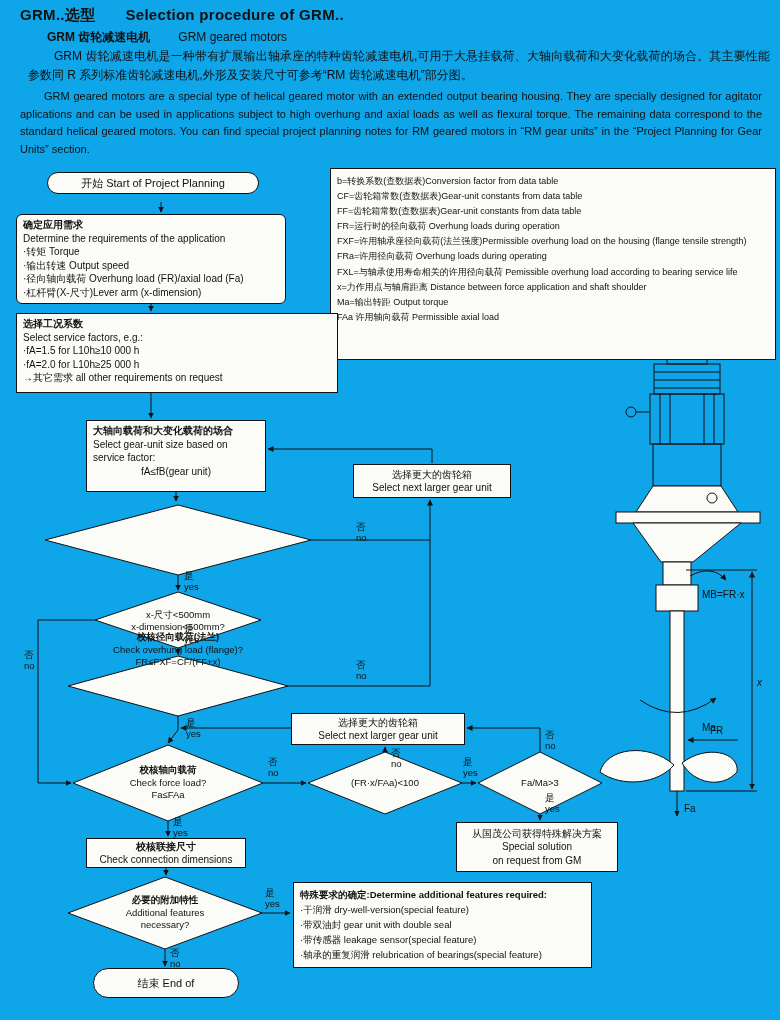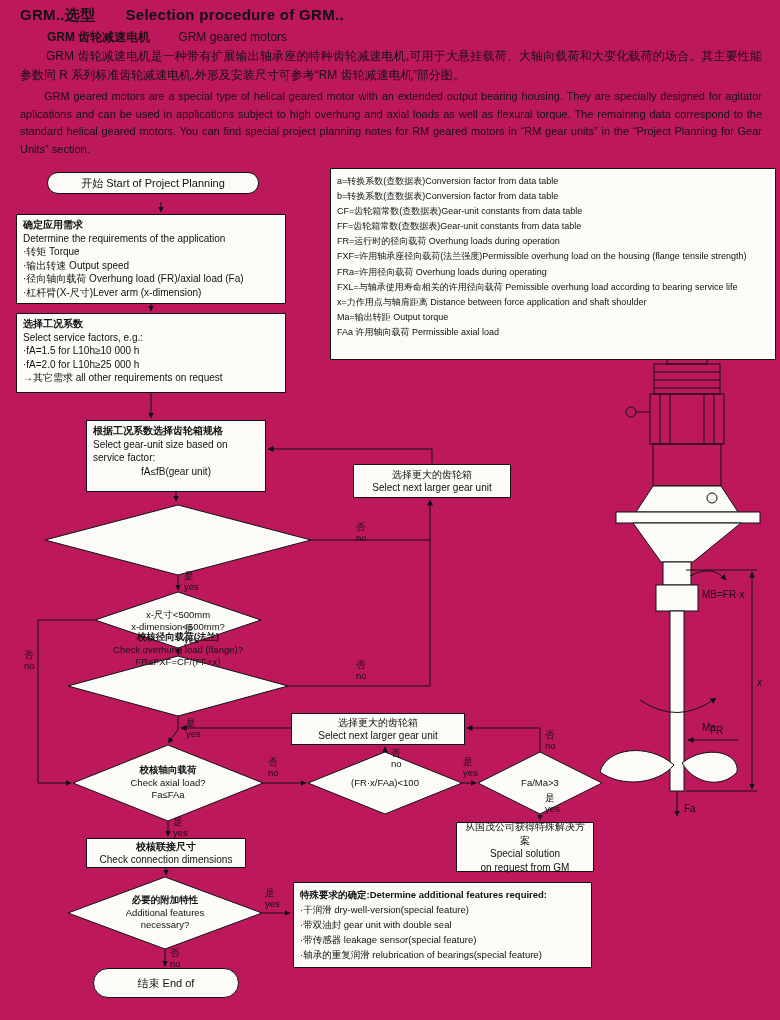--- a/index.html
+++ b/index.html
@@ -1,17 +1,17 @@
 <!DOCTYPE html>
 <html><head>
 <meta charset="utf-8">
 <style>
   *{margin:0;padding:0;box-sizing:border-box;}
   html,body{background:#e9e9e9;}
-  .page{position:relative;width:780px;height:1020px;background:#be185d;color:#111;
+  .page{position:relative;width:780px;height:1020px;background:#0ea5e9;color:#111;
         font-family:"Liberation Sans","DejaVu Sans",sans-serif;overflow:hidden;}
   .abs{position:absolute;}
   .title{font-size:15px;font-weight:bold;letter-spacing:.3px;}
   .title .t-en{margin-left:30px;}
   .subtitle{font-size:12px;}
   .subtitle .s-zh{font-weight:bold;margin-right:28px;}
   .para{text-align:justify;}
   .para.zh{font-size:12px;line-height:19px;text-indent:26px;}
   .para.en{font-size:11px;line-height:17.5px;text-indent:24px;}
   .legend{border:1px solid #111;padding:5px 6px;font-size:9px;line-height:15.1px;white-space:nowrap;overflow:hidden;background:#fbfbf8;}
@@ -29,21 +29,21 @@
 <body>
 
 <div class="page">
 
   <div class="abs title" style="left:20px;top:6px;">
     <span class="t-zh">GRM..选型</span><span class="t-en">Selection procedure of GRM..</span>
   </div>
   <div class="abs subtitle" style="left:47px;top:29px;">
     <span class="s-zh">GRM 齿轮减速电机</span><span class="s-en">GRM geared motors</span>
   </div>
-  <div class="abs para zh" style="left:20px;top:47px;width:742px;">GRM 齿轮减速电机是一种带有扩展输出轴承座的特种齿轮减速电机,可用于大悬挂载荷、大轴向载荷和大变化载荷的场合。其主要性能参数同 R 系列标准齿轮减速电机,外形及安装尺寸可参考“RM 齿轮减速电机”部分图。</div>
+  <div class="abs para zh" style="left:28px;top:47px;width:742px;">GRM 齿轮减速电机是一种带有扩展输出轴承座的特种齿轮减速电机,可用于大悬挂载荷、大轴向载荷和大变化载荷的场合。其主要性能参数同 R 系列标准齿轮减速电机,外形及安装尺寸可参考“RM 齿轮减速电机”部分图。</div>
   <div class="abs para en" style="left:20px;top:88px;width:742px;">GRM geared motors are a special type of helical geared motor with an extended output bearing housing. They are specially designed for agitator aplications and can be used in applications subject to high overhung and axial loads as well as flexural torque. The remaining data correspond to the standard helical geared motors. You can find special project planning notes for RM geared motors in “RM gear units” in the “Project Planning for Gear Units” section.</div>
 
   <svg class="abs" style="left:0;top:0;" width="780" height="1020" viewBox="0 0 780 1020">
     <defs>
       <marker id="ah" markerWidth="8" markerHeight="8" refX="5.5" refY="3" orient="auto-start-reverse">
         <path d="M0,0 L6,3 L0,6 Z" fill="#111"></path>
       </marker>
     </defs>
     <g stroke="#111" stroke-width="1" fill="none">
       <path d="M161,202 V212" marker-end="url(#ah)"></path>
@@ -105,54 +105,53 @@
     <g font-size="10" fill="#111">
       <text x="702" y="598">MB=FR·x</text>
       <text x="757" y="686" font-style="italic">x</text>
       <text x="702" y="731">Ma</text>
       <text x="710" y="734">FR</text>
       <text x="684" y="812">Fa</text>
     </g>
   </svg>
 
   <div class="abs legend" style="left:330px;top:168px;width:446px;height:192px;">
-    <div>a=转换系数(查数据表)Conversion factor from data table</div>
     <div>b=转换系数(查数据表)Conversion factor from data table</div>
     <div>CF=齿轮箱常数(查数据表)Gear-unit constants from data table</div>
     <div>FF=齿轮箱常数(查数据表)Gear-unit constants from data table</div>
     <div>FR=运行时的径向载荷 Overhung loads during operation</div>
     <div>FXF=许用轴承座径向载荷(法兰强度)Permissible overhung load on the housing (flange tensile strength)</div>
     <div>FRa=许用径向载荷 Overhung loads during operating</div>
     <div>FXL=与轴承使用寿命相关的许用径向载荷 Pemissible overhung load according to bearing service life</div>
     <div>x=力作用点与轴肩距离 Distance between force application and shaft shoulder</div>
     <div>Ma=输出转距 Output torque</div>
     <div>FAa 许用轴向载荷 Permissible axial load</div>
   </div>
 
   <div class="abs oval" style="left:47px;top:172px;width:212px;height:22px;">开始 Start of Project Planning</div>
 
-  <div class="abs node" style="left:16px;top:214px;width:270px;height:90px;">
+  <div class="abs node" style="left:16px;top:214px;width:270px;height:90px;border-radius:6px;">
     <div class="hd">确定应用需求</div>
     <div>Determine the requirements of the application</div>
     <div>·转矩 Torque</div>
     <div>·输出转速 Output speed</div>
     <div>·径向轴向载荷 Overhung load (FR)/axial load (Fa)</div>
     <div>·杠杆臂(X-尺寸)Lever arm (x-dimension)</div>
   </div>
 
-  <div class="abs node" style="left:16px;top:313px;width:270px;height:80px;">
+  <div class="abs node" style="left:16px;top:313px;width:322px;height:80px;">
     <div class="hd">选择工况系数</div>
     <div>Select service factors, e.g.:</div>
     <div>·fA=1.5 for L10h≥10 000 h</div>
     <div>·fA=2.0 for L10h≥25 000 h</div>
     <div>→其它需求 all other requirements on request</div>
   </div>
 
   <div class="abs node" style="left:86px;top:420px;width:180px;height:72px;">
-    <div class="hd">根据工况系数选择齿轮箱规格</div>
+    <div class="hd">大轴向载荷和大变化载荷的场合</div>
     <div>Select gear-unit size based on</div>
     <div>service factor:</div>
     <div style="text-align:center;">fA≤fB(gear unit)</div>
   </div>
 
   <div class="abs node center" style="left:353px;top:464px;width:158px;height:34px;">
     <div>选择更大的齿轮箱</div>
     <div>Select next larger gear unit</div>
   </div>
 
@@ -168,33 +167,33 @@
     <div>FR≤FXF=CF/(FF+x)</div>
   </div>
 
   <div class="abs node center" style="left:291px;top:713px;width:174px;height:32px;">
     <div>选择更大的齿轮箱</div>
     <div>Select next larger gear unit</div>
   </div>
 
   <div class="abs dmtxt" style="left:88px;top:763px;width:160px;height:40px;">
     <div class="hd">校核轴向载荷</div>
-    <div>Check axial load?</div>
+    <div>Check force load?</div>
     <div>Fa≤FAa</div>
   </div>
 
   <div class="abs dmtxt" style="left:315px;top:776px;width:140px;height:14px;">
     <div>(FR·x/FAa)&lt;100</div>
   </div>
 
   <div class="abs dmtxt" style="left:490px;top:776px;width:100px;height:14px;">
     <div>Fa/Ma&gt;3</div>
   </div>
 
-  <div class="abs node center" style="left:456px;top:822px;width:138px;height:50px;">
+  <div class="abs node center" style="left:456px;top:822px;width:162px;height:50px;">
     <div>从国茂公司获得特殊解决方案</div>
     <div>Special solution</div>
     <div>on request from GM</div>
   </div>
 
   <div class="abs node center" style="left:86px;top:838px;width:160px;height:30px;">
     <div class="hd">校核联接尺寸</div>
     <div>Check connection dimensions</div>
   </div>
 

